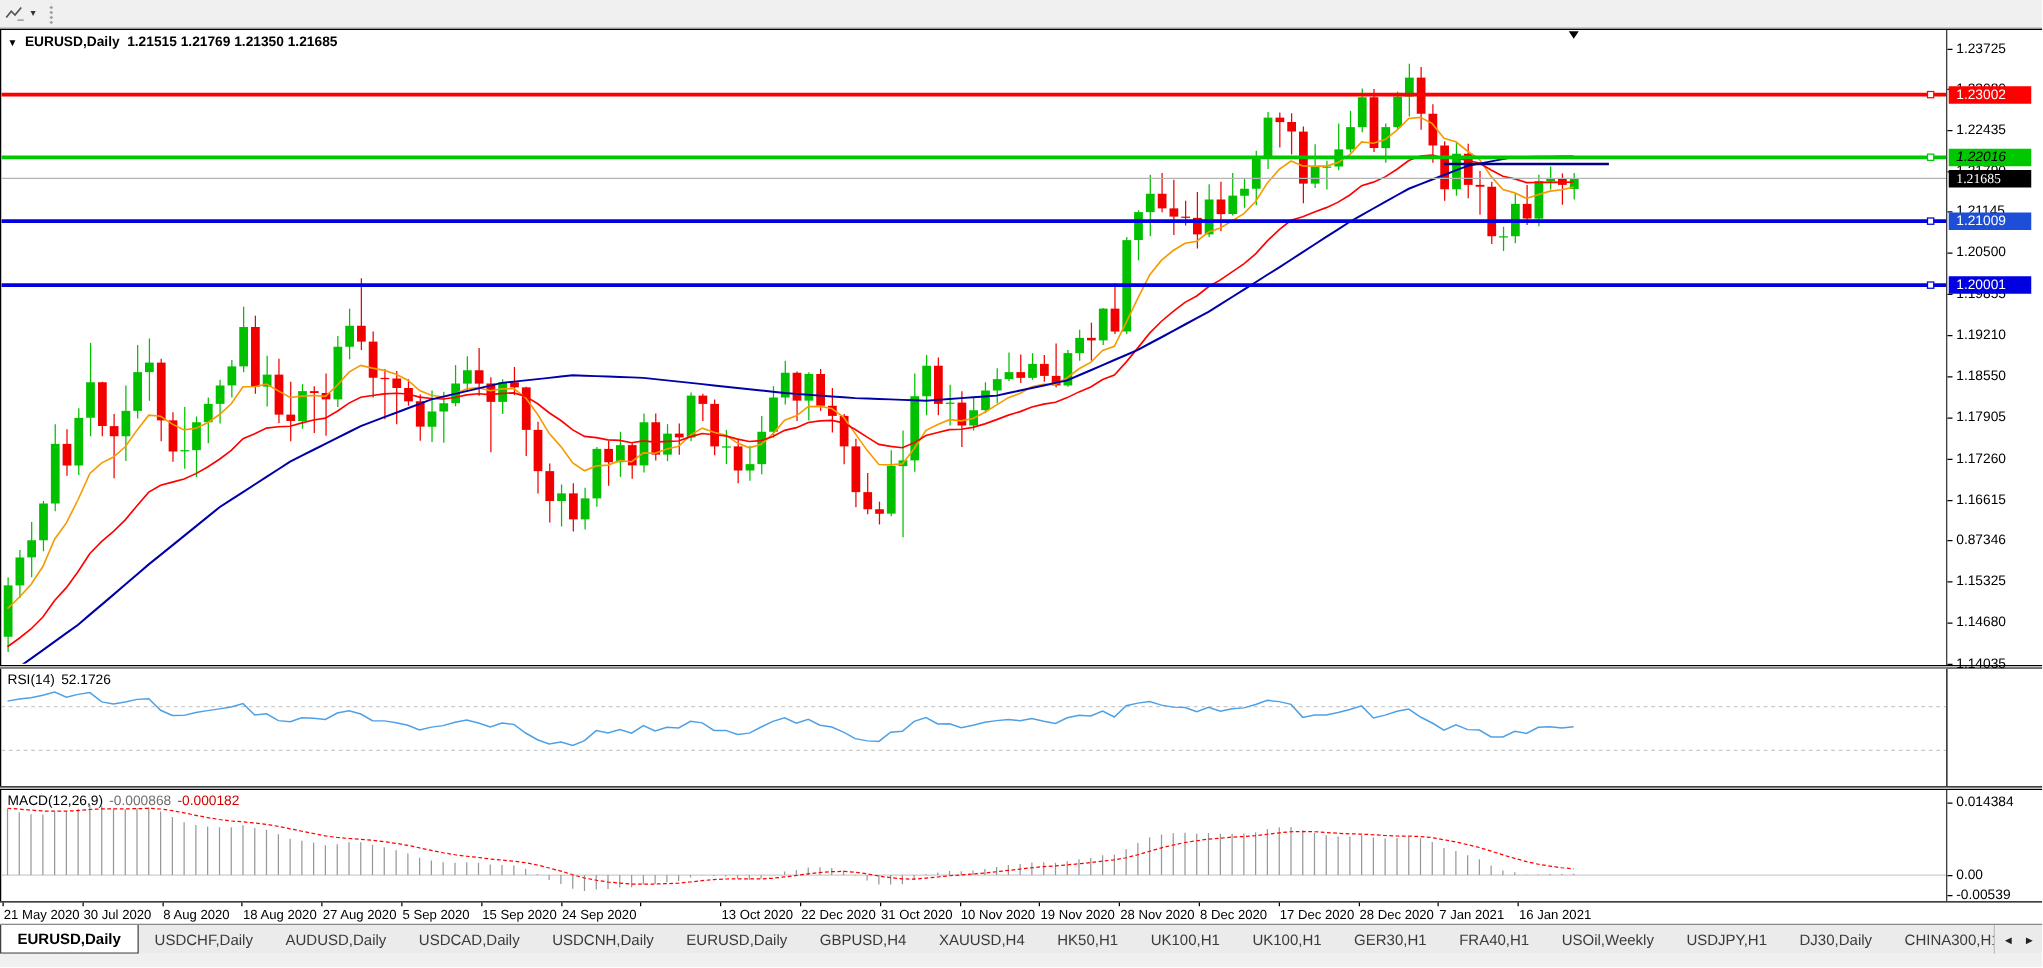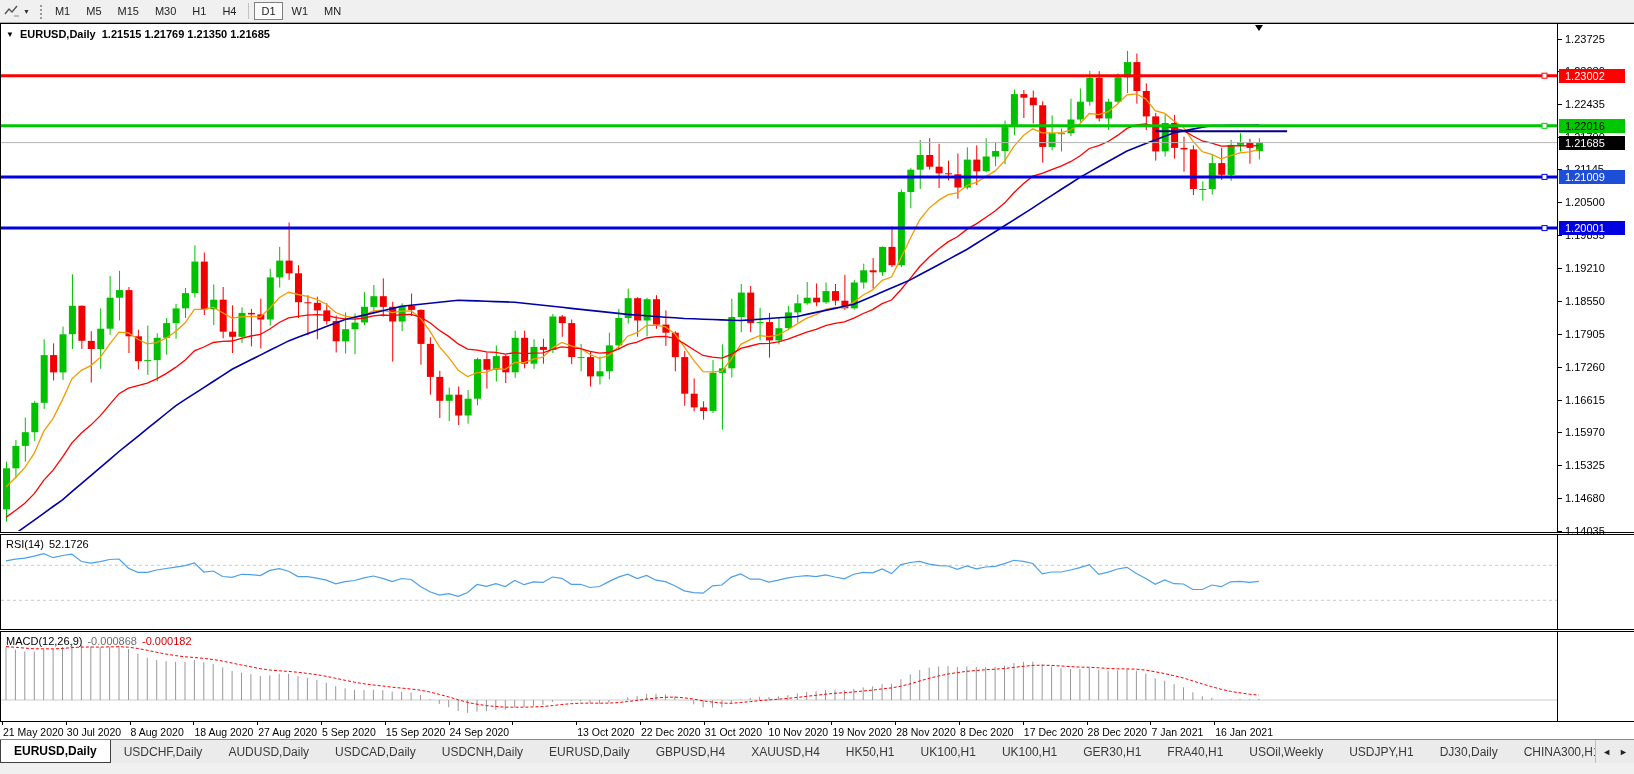--- a/index.html
+++ b/index.html
@@ -71,32 +71,20 @@
 
   <div class="toolbar">
     <div class="tool-icon-group">
       <svg width="16" height="16" viewBox="0 0 16 16">
         <polyline points="1,11 5,6 8,9 13,3" fill="none" stroke="#555" stroke-width="1.4"></polyline>
         <line x1="10" y1="13" x2="15" y2="13" stroke="#888" stroke-width="1"></line>
       </svg>
       <span class="caret">▼</span>
     </div>
     <div class="grip"></div>
-    <div id="tf-buttons" style="display:flex;align-items:center;height:100%;">
-        <button class="tfbtn">M1</button>
-        <button class="tfbtn">M5</button>
-        <button class="tfbtn">M15</button>
-        <button class="tfbtn">M30</button>
-        <button class="tfbtn">H1</button>
-        <button class="tfbtn">H4</button>
-        <div class="tfdiv"></div>
-        <button class="tfbtn active">D1</button>
-        <button class="tfbtn">W1</button>
-        <button class="tfbtn">MN</button>
-      </div>
   </div>
 
   <div class="row" id="row-main">
     <div class="plot" id="main-plot">
       <svg id="main-svg" width="1556" height="507">
           <g>
             <line x1="5.5" x2="5.5" y1="437.7" y2="497.6" stroke="#00C000" stroke-width="1"></line>
             <rect x="2.0" y="444.3" width="7" height="41.1" fill="#00C000"></rect>
             <line x1="14.92" x2="14.92" y1="415.9" y2="454.4" stroke="#00C000" stroke-width="1"></line>
             <rect x="11.4" y="422.0" width="7" height="22.3" fill="#00C000"></rect>
@@ -405,32 +393,32 @@
         <div class="ticklabel" style="top: 238.745px;">1.19210</div>
         <div class="tickdash" style="top: 277.255px;"></div>
         <div class="ticklabel" style="top: 272.255px;">1.18550</div>
         <div class="tickdash" style="top: 310.005px;"></div>
         <div class="ticklabel" style="top: 305.005px;">1.17905</div>
         <div class="tickdash" style="top: 342.754px;"></div>
         <div class="ticklabel" style="top: 337.754px;">1.17260</div>
         <div class="tickdash" style="top: 375.503px;"></div>
         <div class="ticklabel" style="top: 370.503px;">1.16615</div>
         <div class="tickdash" style="top: 408.252px;"></div>
-        <div class="ticklabel" style="top: 403.252px;">1.15970</div>
+        <div class="ticklabel" style="top: 403.252px;">0.87346</div>
         <div class="tickdash" style="top: 441.002px;"></div>
         <div class="ticklabel" style="top: 436.002px;">1.15325</div>
         <div class="tickdash" style="top: 473.751px;"></div>
         <div class="ticklabel" style="top: 468.751px;">1.14680</div>
         <div class="tickdash" style="top: 506.5px;"></div>
         <div class="ticklabel" style="top: 501.5px;">1.14035</div>
         <div class="badge" style="top: 44.7096px; background: rgb(255, 0, 0); color: rgb(255, 255, 255);">1.23002</div>
-        <div class="badge" style="top: 94.7728px; background: rgb(0, 200, 0); color: rgb(0, 0, 0);">1.22016</div>
+        <div class="badge" style="top: 94.7728px; background: rgb(0, 200, 0); color: rgb(0, 0, 0); font-style: italic;">1.22016</div>
         <div class="badge" style="top: 145.902px; background: #1d4ed8; color: rgb(255, 255, 255);">1.21009</div>
         <div class="badge" style="top: 197.082px; background: rgb(0, 0, 224); color: rgb(255, 255, 255);">1.20001</div>
-        <div class="badge" style="top: 111.579px; background: rgb(0, 0, 0); color: rgb(255, 255, 255);">1.21685</div>
+        <div class="badge" style="top: 111.579px; background: rgb(0, 0, 0); color: rgb(255, 255, 255); font-family: Liberation Serif, serif;">1.21685</div>
       </div>
   </div>
   <div class="splitter" id="split-1"></div>
 
   <div class="row" id="row-rsi">
     <div class="plot" id="rsi-plot">
       <svg id="rsi-svg" width="1556" height="94">
           <line x1="0" x2="1556" y1="30.3" y2="30.3" stroke="#c9c9c9" stroke-dasharray="3,3"></line>
           <line x1="0" x2="1556" y1="65.3" y2="65.3" stroke="#c9c9c9" stroke-dasharray="3,3"></line>
           <path d="M5.0,25.9L14.4,24.2L23.8,23.2L33.3,21.2L42.7,18.6L52.1,22.7L61.5,20.5L70.9,19.1L80.4,26.5L89.8,28.1L99.2,26.6L108.6,24.5L118.0,24.0L127.5,33.2L136.9,37.4L146.3,37.3L155.7,35.0L165.1,33.5L174.6,32.1L184.0,30.6L193.4,27.9L202.8,37.0L212.2,36.0L221.7,41.5L231.1,42.3L240.5,39.3L249.9,39.6L259.3,40.6L268.8,35.4L278.2,33.6L287.6,36.2L297.0,41.6L306.4,41.7L315.9,43.2L325.3,45.2L334.7,48.9L344.1,46.7L353.5,45.5L363.0,42.8L372.4,41.0L381.8,43.4L391.2,46.6L400.6,43.5L410.1,44.5L419.5,51.4L428.9,56.8L438.3,60.1L447.7,58.7L457.2,61.4L466.6,57.5L476.0,49.5L485.4,51.3L494.8,48.7L504.3,51.5L513.7,45.4L523.1,49.7L532.5,46.9L541.9,47.4L551.4,42.0L560.8,43.3L570.2,49.3L579.6,49.3L589.0,52.5L598.5,51.5L607.9,46.6L617.3,42.1L626.7,39.2L636.1,43.6L645.6,40.4L655.0,45.2L664.4,46.6L673.8,50.7L683.2,55.9L692.7,57.7L702.1,58.1L711.5,50.8L720.9,50.0L730.3,42.1L739.8,39.0L749.2,44.2L758.6,44.0L768.0,47.1L777.4,45.2L786.9,42.8L796.3,41.5L805.7,40.6L815.1,41.6L824.5,39.8L834.0,42.0L843.4,43.8L852.8,39.2L862.2,37.3L871.6,37.8L881.1,33.9L890.5,38.6L899.9,29.6L909.3,27.5L918.7,26.3L928.2,29.1L937.6,30.7L947.0,31.0L956.4,34.4L965.8,30.9L975.3,33.9L984.7,32.0L994.1,31.3L1003.5,28.6L1012.9,25.3L1022.4,26.3L1031.8,28.5L1041.2,38.9L1050.6,37.0L1060.0,37.0L1069.5,35.0L1078.9,32.6L1088.3,29.7L1097.7,39.4L1107.1,37.1L1116.6,34.0L1126.0,32.3L1135.4,38.6L1144.8,43.4L1154.2,49.2L1163.7,44.9L1173.1,48.7L1182.5,49.0L1191.9,54.5L1201.3,54.5L1210.8,50.0L1220.2,51.7L1229.6,46.8L1239.0,46.4L1248.4,47.3L1257.9,46.4" fill="none" stroke="#4DA0E6" stroke-width="1.2"></path>
@@ -449,20 +437,28 @@
           <line x1="0" x2="1556" y1="68" y2="68" stroke="#cccccc" stroke-width="1"></line>
           <path d="M5.0,68V15.2M14.4,68V17.8M23.8,68V19.4M33.3,68V19.5M42.7,68V17.1M52.1,68V16.9M61.5,68V14.9M70.9,68V12.2M80.4,68V12.9M89.8,68V14.6M99.2,68V15.3M108.6,68V14.5M118.0,68V14.0M127.5,68V17.1M136.9,68V21.6M146.3,68V25.7M155.7,68V27.9M165.1,68V29.2M174.6,68V29.8M184.0,68V29.7M193.4,68V28.1M202.8,68V30.3M212.2,68V31.8M221.7,68V35.4M231.1,68V39.0M240.5,68V40.6M249.9,68V42.2M259.3,68V44.1M268.8,68V43.3M278.2,68V41.8M287.6,68V41.8M297.0,68V43.9M306.4,68V45.8M315.9,68V48.1M325.3,68V50.7M334.7,68V54.2M344.1,68V56.4M353.5,68V57.8M363.0,68V58.1M372.4,68V57.7M381.8,68V58.2M391.2,68V59.6M400.6,68V59.9M410.1,68V60.4M419.5,68V63.0M428.9,68V67.2M438.3,68V71.9M447.7,68V75.2M457.2,68V79.0M466.6,68V80.8M476.0,68V79.6M485.4,68V79.2M494.8,68V77.9M504.3,68V77.8M513.7,68V75.5M523.1,68V75.1M532.5,68V73.8M541.9,68V72.8M551.4,68V69.9M560.8,68V68.1M570.2,68V68.7M579.6,68V69.2M589.0,68V70.8M598.5,68V71.7M607.9,68V70.7M617.3,68V68.2M626.7,68V65.1M636.1,68V64.0M645.6,68V61.9M655.0,68V61.8M664.4,68V62.4M673.8,68V64.4M683.2,68V68.3M692.7,68V72.3M702.1,68V75.5M711.5,68V75.6M720.9,68V75.3M730.3,68V71.7M739.8,68V67.4M749.2,68V65.9M758.6,68V64.7M768.0,68V65.0M777.4,68V64.4M786.9,68V63.1M796.3,68V61.5M805.7,68V60.0M815.1,68V59.2M824.5,68V58.0M834.0,68V57.7M843.4,68V58.1M852.8,68V56.9M862.2,68V55.4M871.6,68V54.4M881.1,68V52.2M890.5,68V51.8M899.9,68V47.2M909.3,68V42.4M918.7,68V38.0M928.2,68V35.6M937.6,68V34.5M947.0,68V34.1M956.4,68V35.0M965.8,68V34.3M975.3,68V34.9M984.7,68V34.9M994.1,68V34.8M1003.5,68V33.7M1012.9,68V31.1M1022.4,68V29.8M1031.8,68V29.6M1041.2,68V32.5M1050.6,68V34.4M1060.0,68V36.2M1069.5,68V37.1M1078.9,68V37.1M1088.3,68V35.9M1097.7,68V37.9M1107.1,68V38.8M1116.6,68V38.3M1126.0,68V37.3M1135.4,68V38.6M1144.8,68V41.6M1154.2,68V46.4M1163.7,68V48.7M1173.1,68V52.2M1182.5,68V55.3M1191.9,68V60.3M1201.3,68V64.3M1210.8,68V65.8M1220.2,68V67.8M1229.6,68V67.5M1239.0,68V67.1M1248.4,68V67.2M1257.9,68V66.9" stroke="#989898" stroke-width="1" fill="none"></path>
           <path d="M5.0,14.6L14.4,15.3L23.8,16.1L33.3,16.8L42.7,16.8L52.1,16.9L61.5,16.5L70.9,15.6L80.4,15.1L89.8,15.0L99.2,15.1L108.6,14.9L118.0,14.7L127.5,15.2L136.9,16.5L146.3,18.3L155.7,20.3L165.1,22.1L174.6,23.6L184.0,24.8L193.4,25.5L202.8,26.4L212.2,27.5L221.7,29.1L231.1,31.1L240.5,33.0L249.9,34.8L259.3,36.7L268.8,38.0L278.2,38.8L287.6,39.4L297.0,40.3L306.4,41.4L315.9,42.7L325.3,44.3L334.7,46.3L344.1,48.3L353.5,50.2L363.0,51.8L372.4,53.0L381.8,54.0L391.2,55.2L400.6,56.1L410.1,57.0L419.5,58.2L428.9,60.0L438.3,62.4L447.7,64.9L457.2,67.8L466.6,70.4L476.0,72.2L485.4,73.6L494.8,74.5L504.3,75.2L513.7,75.2L523.1,75.2L532.5,74.9L541.9,74.5L551.4,73.6L560.8,72.5L570.2,71.7L579.6,71.2L589.0,71.1L598.5,71.2L607.9,71.1L617.3,70.6L626.7,69.5L636.1,68.4L645.6,67.1L655.0,66.0L664.4,65.3L673.8,65.1L683.2,65.8L692.7,67.1L702.1,68.8L711.5,70.1L720.9,71.1L730.3,71.3L739.8,70.5L749.2,69.6L758.6,68.6L768.0,67.9L777.4,67.2L786.9,66.4L796.3,65.4L805.7,64.3L815.1,63.3L824.5,62.2L834.0,61.3L843.4,60.7L852.8,59.9L862.2,59.0L871.6,58.1L881.1,56.9L890.5,55.9L899.9,54.2L909.3,51.8L918.7,49.0L928.2,46.3L937.6,44.0L947.0,42.0L956.4,40.6L965.8,39.3L975.3,38.5L984.7,37.7L994.1,37.2L1003.5,36.5L1012.9,35.4L1022.4,34.3L1031.8,33.4L1041.2,33.2L1050.6,33.4L1060.0,34.0L1069.5,34.6L1078.9,35.1L1088.3,35.3L1097.7,35.8L1107.1,36.4L1116.6,36.8L1126.0,36.9L1135.4,37.2L1144.8,38.1L1154.2,39.8L1163.7,41.6L1173.1,43.7L1182.5,46.0L1191.9,48.9L1201.3,51.9L1210.8,54.7L1220.2,57.3L1229.6,59.4L1239.0,60.9L1248.4,62.2L1257.9,63.1" fill="none" stroke="#FF0000" stroke-width="1" stroke-dasharray="3,2"></path>
         </svg>
       <div class="ind-label">
         <span>MACD(12,26,9)</span>
         <span class="macd-v1">-0.000868</span>
         <span class="macd-v2">-0.000182</span>
       </div>
     </div>
+    <div class="axis" id="macd-axis">
+        <div class="tickdash" style="top: 10.4962px;"></div>
+        <div class="ticklabel" style="top: 5.49621px;">0.014384</div>
+        <div class="tickdash" style="top: 67.5px;"></div>
+        <div class="ticklabel" style="top: 62.5px;">0.00</div>
+        <div class="tickdash" style="top: 83.5px;"></div>
+        <div class="ticklabel" style="top: 78.5px;">-0.00539</div>
+      </div>
   </div>
 
   <div class="row" id="row-dates" style="border-top:1px solid #000;box-sizing:border-box;">
       <div class="datetick" style="left: 2px;"></div>
       <div class="datelabel" style="left: 3px;">21 May 2020</div>
       <div class="datetick" style="left: 65.8px;"></div>
       <div class="datelabel" style="left: 66.8px;">30 Jul 2020</div>
       <div class="datetick" style="left: 129.6px;"></div>
       <div class="datelabel" style="left: 130.6px;">8 Aug 2020</div>
       <div class="datetick" style="left: 193.4px;"></div>

